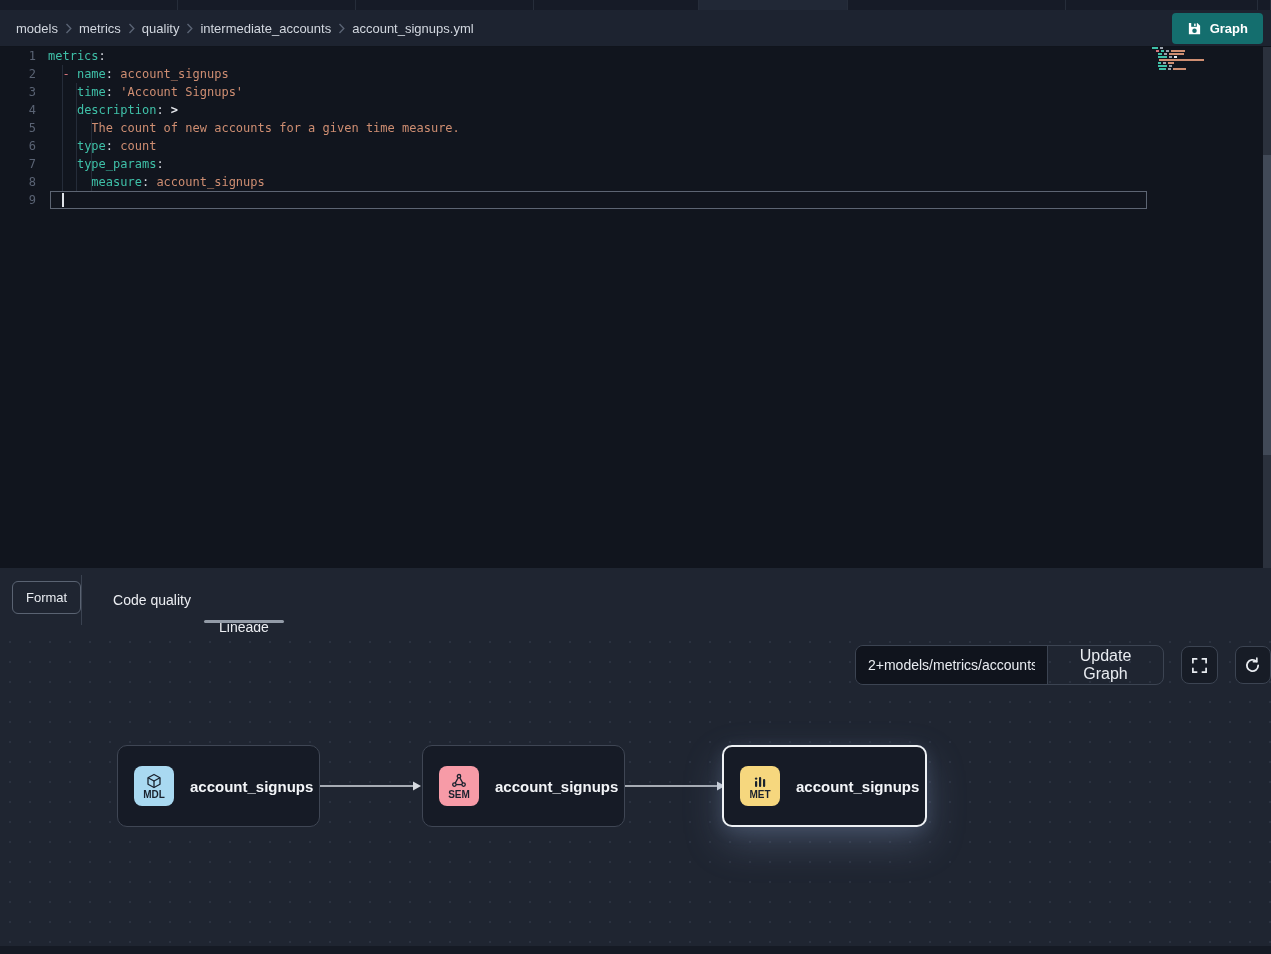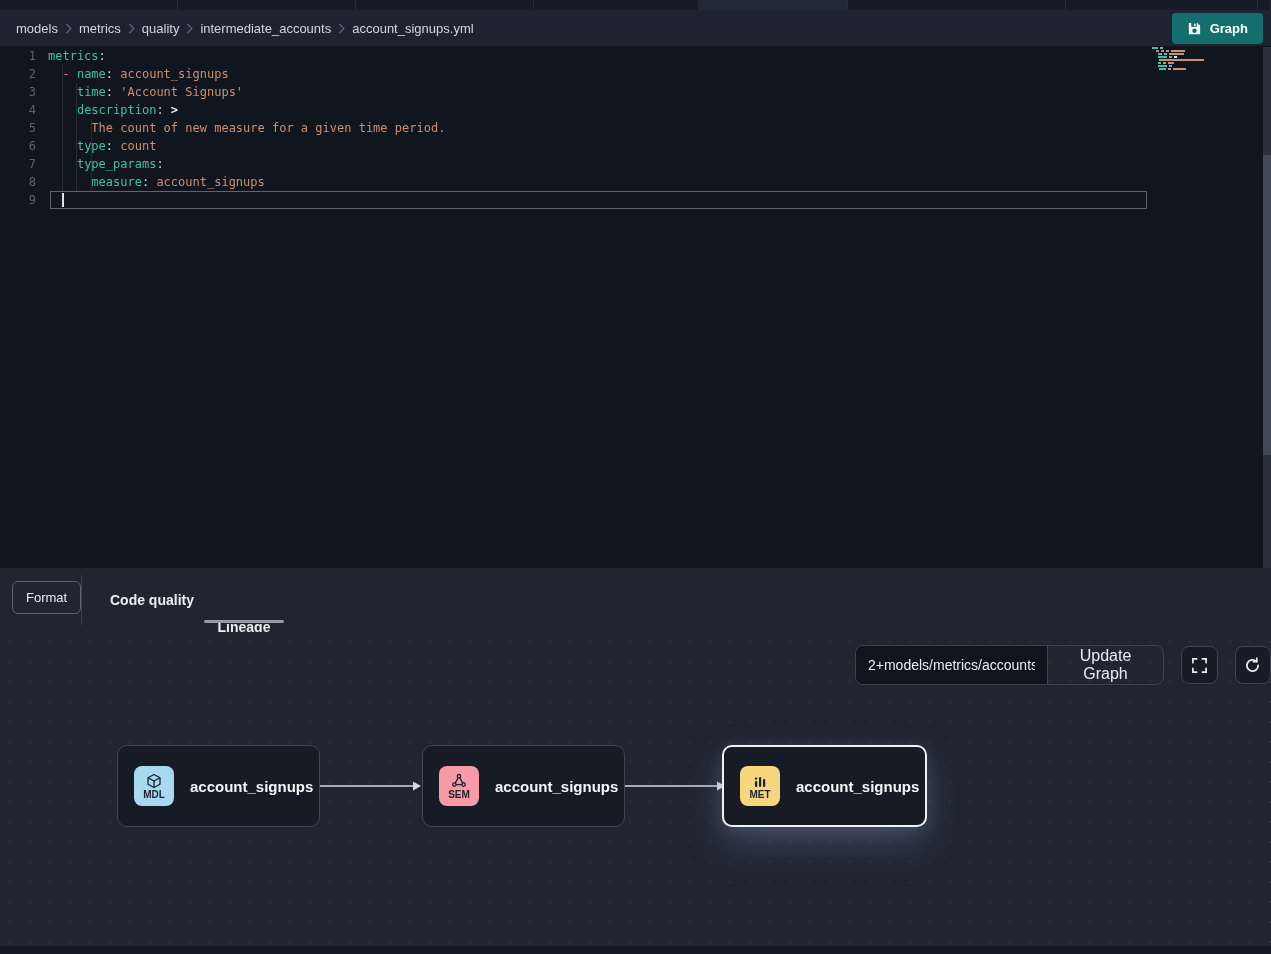--- a/index.html
+++ b/index.html
@@ -43,21 +43,21 @@
   .vscroll{ position:absolute; left:1263px; top:0; width:8px; height:521px; background:#2b313d; }
   .vscroll .thumb{ position:absolute; left:0; top:108px; width:8px; height:300px; background:#414957; }
 
   
   .panel-head{ position:absolute; left:0; top:568px; width:1271px; height:64px; background:#1f2531; }
   .formatbtn{ position:absolute; left:12px; top:13px; height:33px; padding:0 13px; background:transparent;
               color:#e9ecf1; border:1px solid #5a6372; border-radius:6px; font-size:13px;
               font-family:"Liberation Sans", sans-serif; cursor:pointer; }
   .vdiv{ position:absolute; left:81px; top:7px; width:1px; height:50px; background:#3a4250; }
   .ptab{ position:absolute; top:0; height:64px; display:flex; align-items:center; justify-content:center;
-         color:#eceef2; font-size:14px; font-weight:700; cursor:pointer; }
+         color:#eceef2; font-size:14px; font-weight:400; cursor:pointer; }
   .ptab-underline{ position:absolute; left:204px; top:52px; width:80px; height:3px; background:#939ba7; border-radius:2px;}
 
   
   .canvas{ position:absolute; left:0; top:632px; width:1271px; height:322px; background:#1f2531;
            background-image:radial-gradient(#2b3240 1px, transparent 1.2px); background-size:20px 20px; }
   .footer-strip{ position:absolute; left:0; bottom:0; width:1271px; height:8px; background:#151a24; }
 
   .controls{ position:absolute; left:855px; top:13px; display:flex; align-items:center; }
   .sel-group{ display:flex; border:1px solid #3c4452; border-radius:8px; overflow:hidden; height:40px; }
   .sel-input{ width:191px; height:38px; background:#10141d; border:none; outline:none; color:#e9ecf1;
@@ -141,21 +141,21 @@
         <div class="line">
           <span class="ln">3</span>
           <span class="code"><span class="tk-ws">    </span><span class="tk-key">time</span><span class="tk-punc">:</span><span class="tk-val"> 'Account Signups'</span></span>
         </div>
         <div class="line">
           <span class="ln">4</span>
           <span class="code"><span class="tk-ws">    </span><span class="tk-key">description</span><span class="tk-punc">:</span><span class="tk-op"> &gt;</span></span>
         </div>
         <div class="line">
           <span class="ln">5</span>
-          <span class="code"><span class="tk-ws">      </span><span class="tk-val">The count of new measure for a given time period.</span></span>
+          <span class="code"><span class="tk-ws">      </span><span class="tk-val">The count of new accounts for a given time measure.</span></span>
         </div>
         <div class="line">
           <span class="ln">6</span>
           <span class="code"><span class="tk-ws">    </span><span class="tk-key">type</span><span class="tk-punc">:</span><span class="tk-val"> count</span></span>
         </div>
         <div class="line">
           <span class="ln">7</span>
           <span class="code"><span class="tk-ws">    </span><span class="tk-key">type_params</span><span class="tk-punc">:</span></span>
         </div>
         <div class="line">

